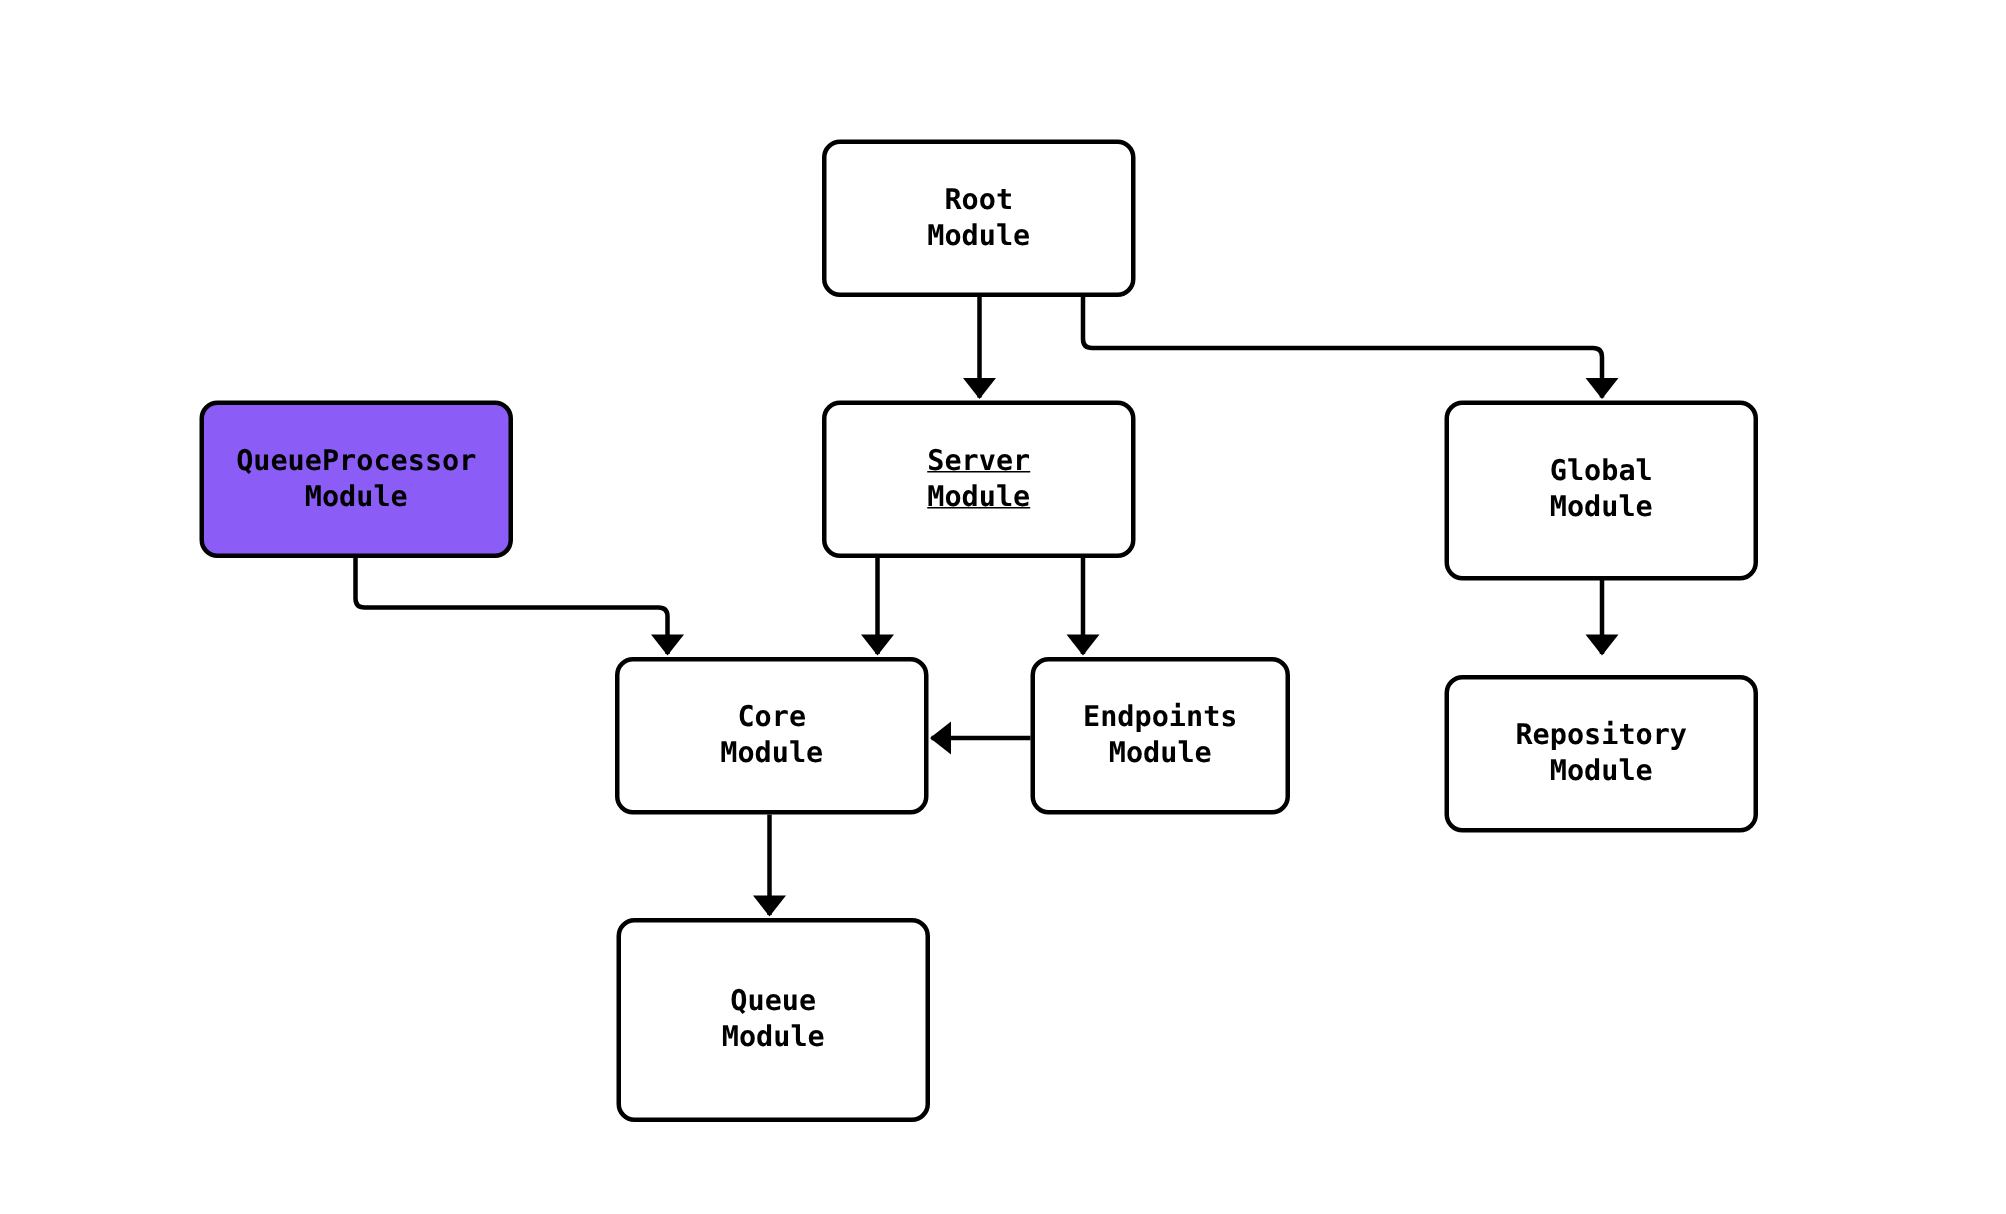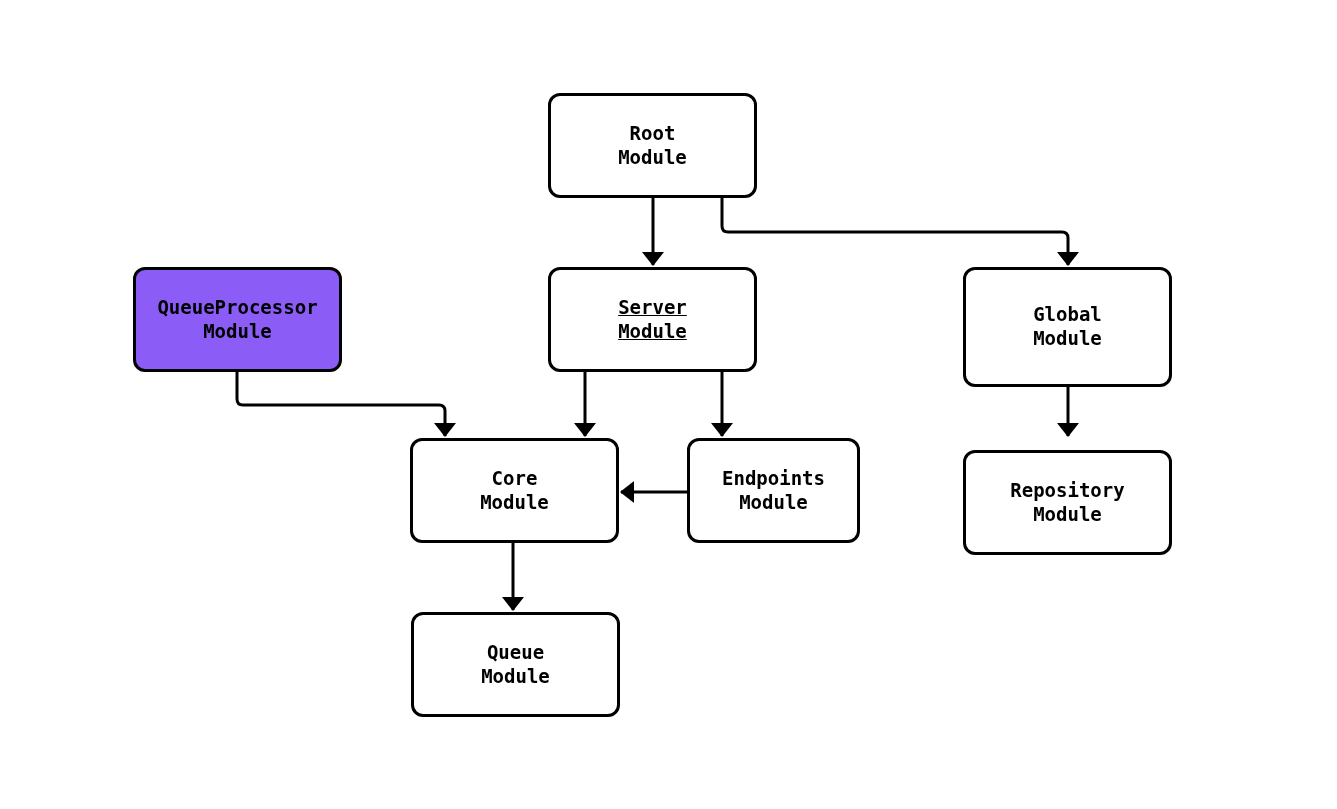--- a/index.html
+++ b/index.html
@@ -74,16 +74,16 @@
       <div class="node" style="left: 548px; top: 267px; width: 209px; height: 105px; background: rgb(255, 255, 255); border-color: rgb(0, 0, 0); text-decoration: underline;"><span>Server
 Module</span></div>
       <div class="node" style="left: 963px; top: 267px; width: 209px; height: 120px; background: rgb(255, 255, 255); border-color: rgb(0, 0, 0);"><span>Global
 Module</span></div>
       <div class="node" style="left: 410px; top: 438px; width: 209px; height: 105px; background: rgb(255, 255, 255); border-color: rgb(0, 0, 0); justify-content: center;"><span>Core
 Module</span></div>
       <div class="node" style="left: 687px; top: 438px; width: 173px; height: 105px; background: rgb(255, 255, 255); border-color: rgb(0, 0, 0);"><span>Endpoints
 Module</span></div>
       <div class="node" style="left: 963px; top: 438px; width: 209px; height: 105px; background: rgb(255, 255, 255); border-color: rgb(0, 0, 0); margin-top: 12px;"><span>Repository
 Module</span></div>
-      <div class="node" style="left: 411px; top: 612px; width: 209px; height: 105px; background: rgb(255, 255, 255); border-color: rgb(0, 0, 0);"><span>Queue
+      <div class="node" style="left: 411px; top: 612px; width: 209px; height: 136px; background: rgb(255, 255, 255); border-color: rgb(0, 0, 0);"><span>Queue
 Module</span></div>
     </div>
 </div>
 
 </body></html>

